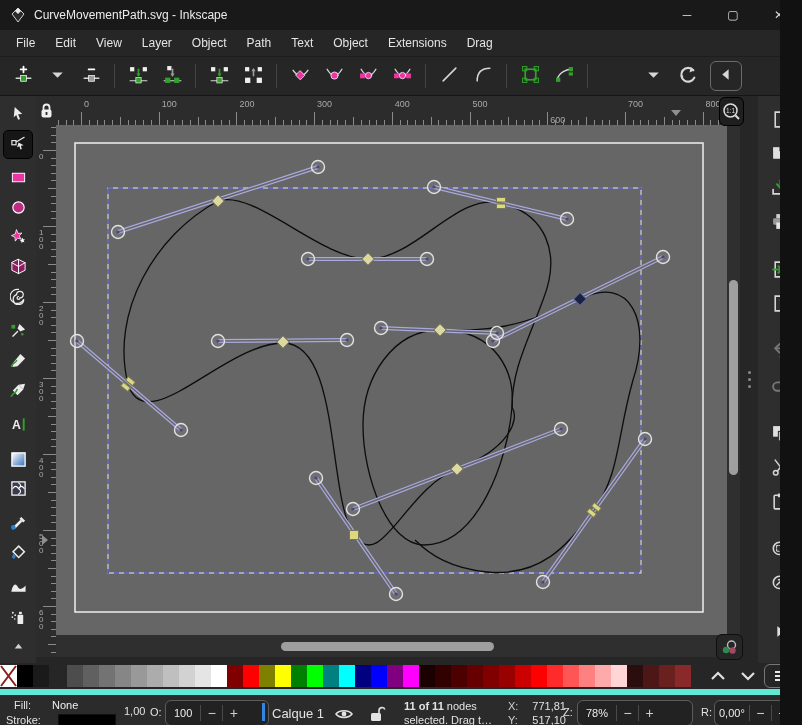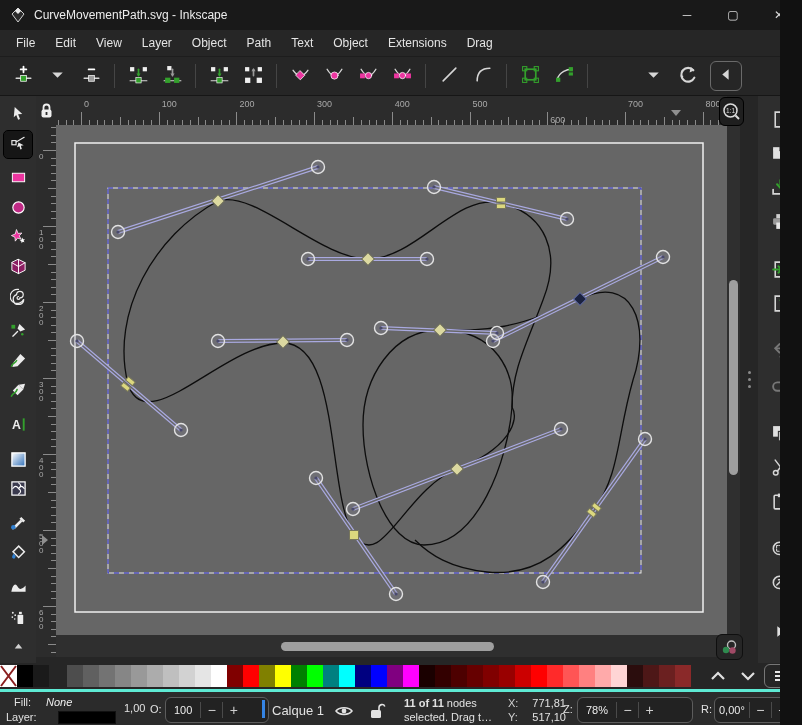--- a/index.html
+++ b/index.html
@@ -63,24 +63,24 @@
   .palette-row{position:absolute;left:0;top:663px;width:802px;height:26px;background:#262626;display:flex;align-items:center}
   .swatches{display:flex;height:22px;margin-top:0}
   .swatch{width:16px;height:22px}
   .swatch.none{background:#fff;position:relative;width:17px}
   .swatch.none svg{position:absolute;inset:0;width:100%;height:100%}
   .swatch.gap{width:18px;background:transparent}
   .pal-arrows{position:absolute;right:46px;top:0;height:26px;display:flex;align-items:center;gap:14px;color:#e0e0e0}
   .pal-menu{position:absolute;right:2px;top:1px;width:36px;height:24px;border:1px solid #777;border-radius:6px;display:flex;align-items:center;justify-content:center}
 
   
-  .statusbar{position:absolute;left:0;top:689px;width:802px;height:36px;background:#2b2b2b;border-top:3px solid #5eead4;font-size:11px;color:#e2e2e2}
+  .statusbar{position:absolute;left:0;top:689px;width:802px;height:36px;background:#2b2b2b;border-top:6px solid #5eead4;font-size:11px;color:#e2e2e2}
   .sb{position:absolute;white-space:nowrap}
   .stroke-label{left:6px;top:19px}
-  .fill-none{left:46px;top:4px;font-style:italic;color:#efefef}
+  .fill-none{left:52px;top:4px;color:#efefef}
   .stroke-swatch{position:absolute;left:58px;top:19px;width:58px;height:13px;background:#000;border:1px solid #111}
   .stroke-w{left:124px;top:10px}
   .spin{position:absolute;display:flex;align-items:center;background:#222;border:1px solid #5c5c5c;border-radius:6px;height:26px;top:5px;color:#ececec}
   .spin .val{padding:0 8px;min-width:34px;text-align:center}
   .spin .seg{width:22px;text-align:center;border-left:1px solid #4a4a4a;font-size:14px;color:#cfcfcf}
   .layer-flag{position:absolute;left:262px;top:8px;width:3px;height:18px;background:#3584e4}
   .layer-name{left:272px;top:11px;font-size:13px}
   .sb-icon{position:absolute;width:20px;height:20px;top:9px}
   .node-status{left:404px;top:4px;line-height:14px}
   .xy{left:508px;top:4px;line-height:14px}
@@ -862,21 +862,21 @@
     <div class="pal-menu">
       <svg width="16" height="12" viewBox="0 0 16 12">
           <path d="M1 2h14M1 6h14M1 10h14" stroke="#e8e8e8" stroke-width="1.8"></path>
         </svg>
     </div>
   </div>
 
   <div class="statusbar">
     <div class="sb" style="left:14px;top:4px">Fill:</div>
     <div class="sb fill-none">None</div>
-    <div class="sb stroke-label">Layer:</div>
+    <div class="sb stroke-label">Stroke:</div>
     <div class="stroke-swatch"></div>
     <div class="sb stroke-w">1,00</div>
 
     <div class="sb" style="left:150px;top:11px">O:</div>
     <div class="spin" style="left:165px;width:104px">
       <span class="val">100</span>
       <span class="seg">−</span>
       <span class="seg">+</span>
     </div>
 

